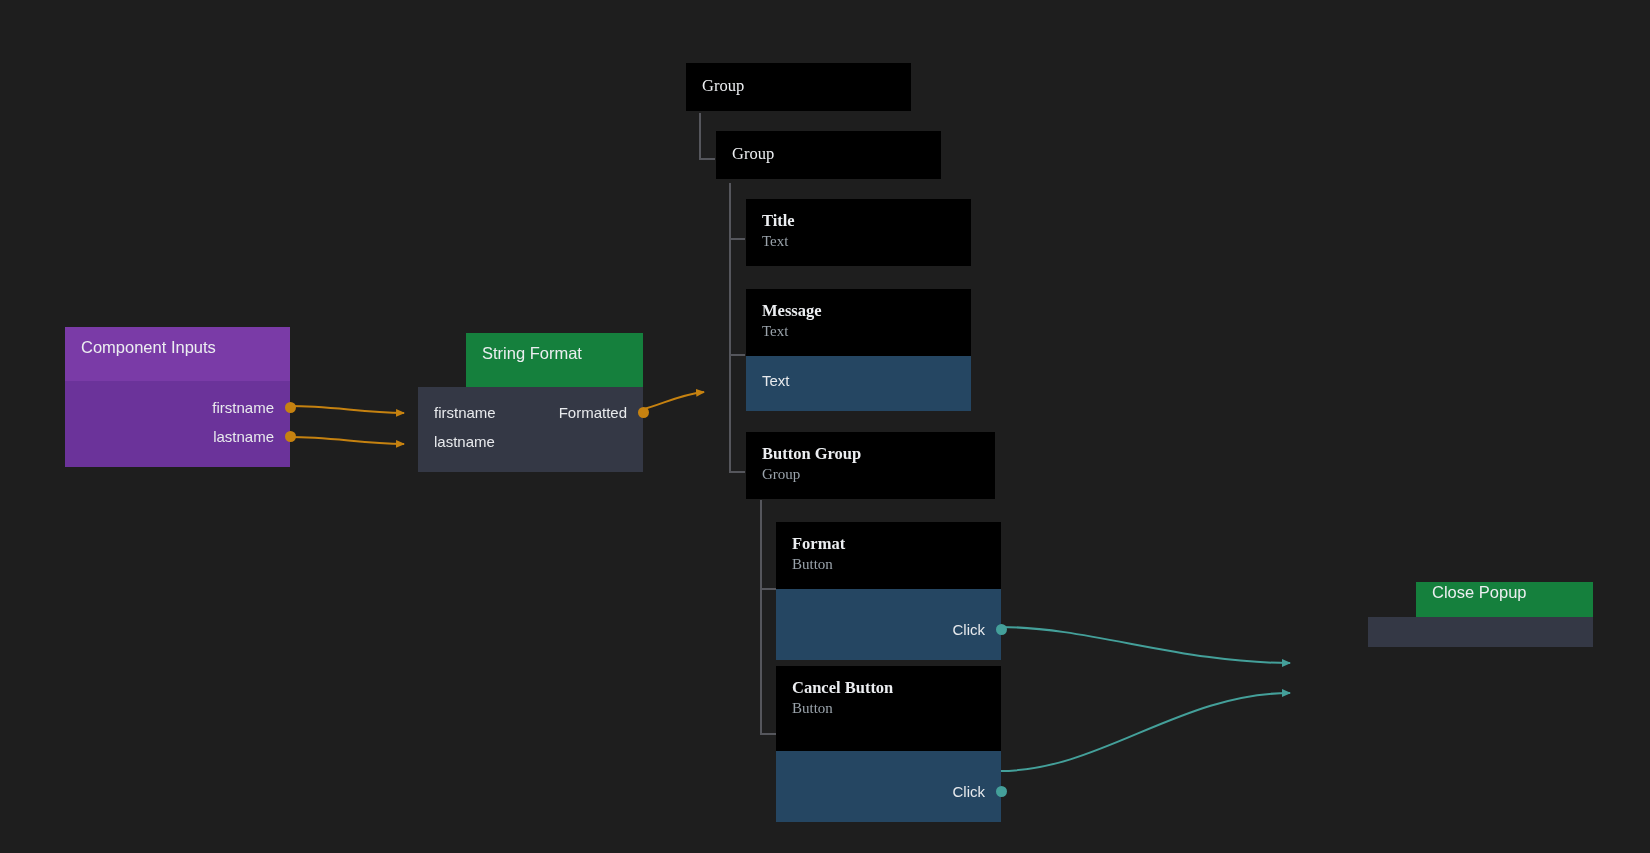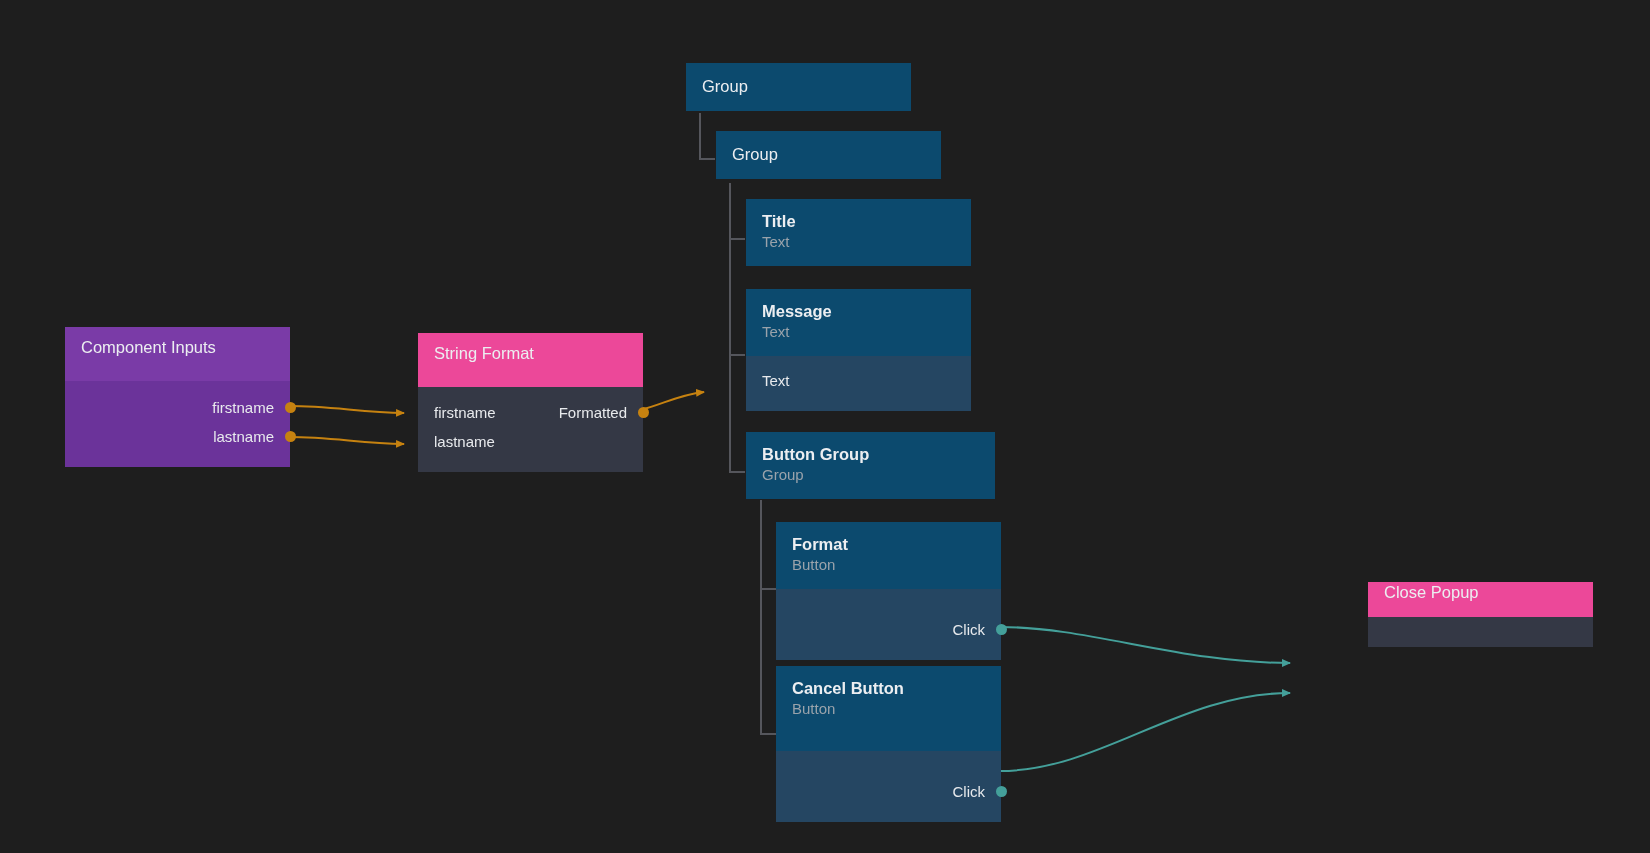--- a/index.html
+++ b/index.html
@@ -32,24 +32,24 @@
     z-index: 10;
   }
   .node-header {
     box-sizing: border-box;
     padding: 11px 16px 25px 16px;
   }
   .node-body {
     box-sizing: border-box;
   }
   
-  .blue .node-header { background: #0c4a6e; }
+  .blue .node-header { background: #000000; font-family: Liberation Serif, serif; }
   .blue .node-body   { background: #254662; }
   
-  .gray .node-header { background: #ec4899; }
+  .gray .node-header { background: #15803d; margin-left: 48px; }
   .gray .node-body   { background: #343845; }
   
   .purple .node-header { background: #7a3ba7; }
   .purple .node-body   { background: #6b339a; }
 
   .title {
     font-size: 16.5px;
     color: #eceef1;
     line-height: 1.12;
     white-space: nowrap;

